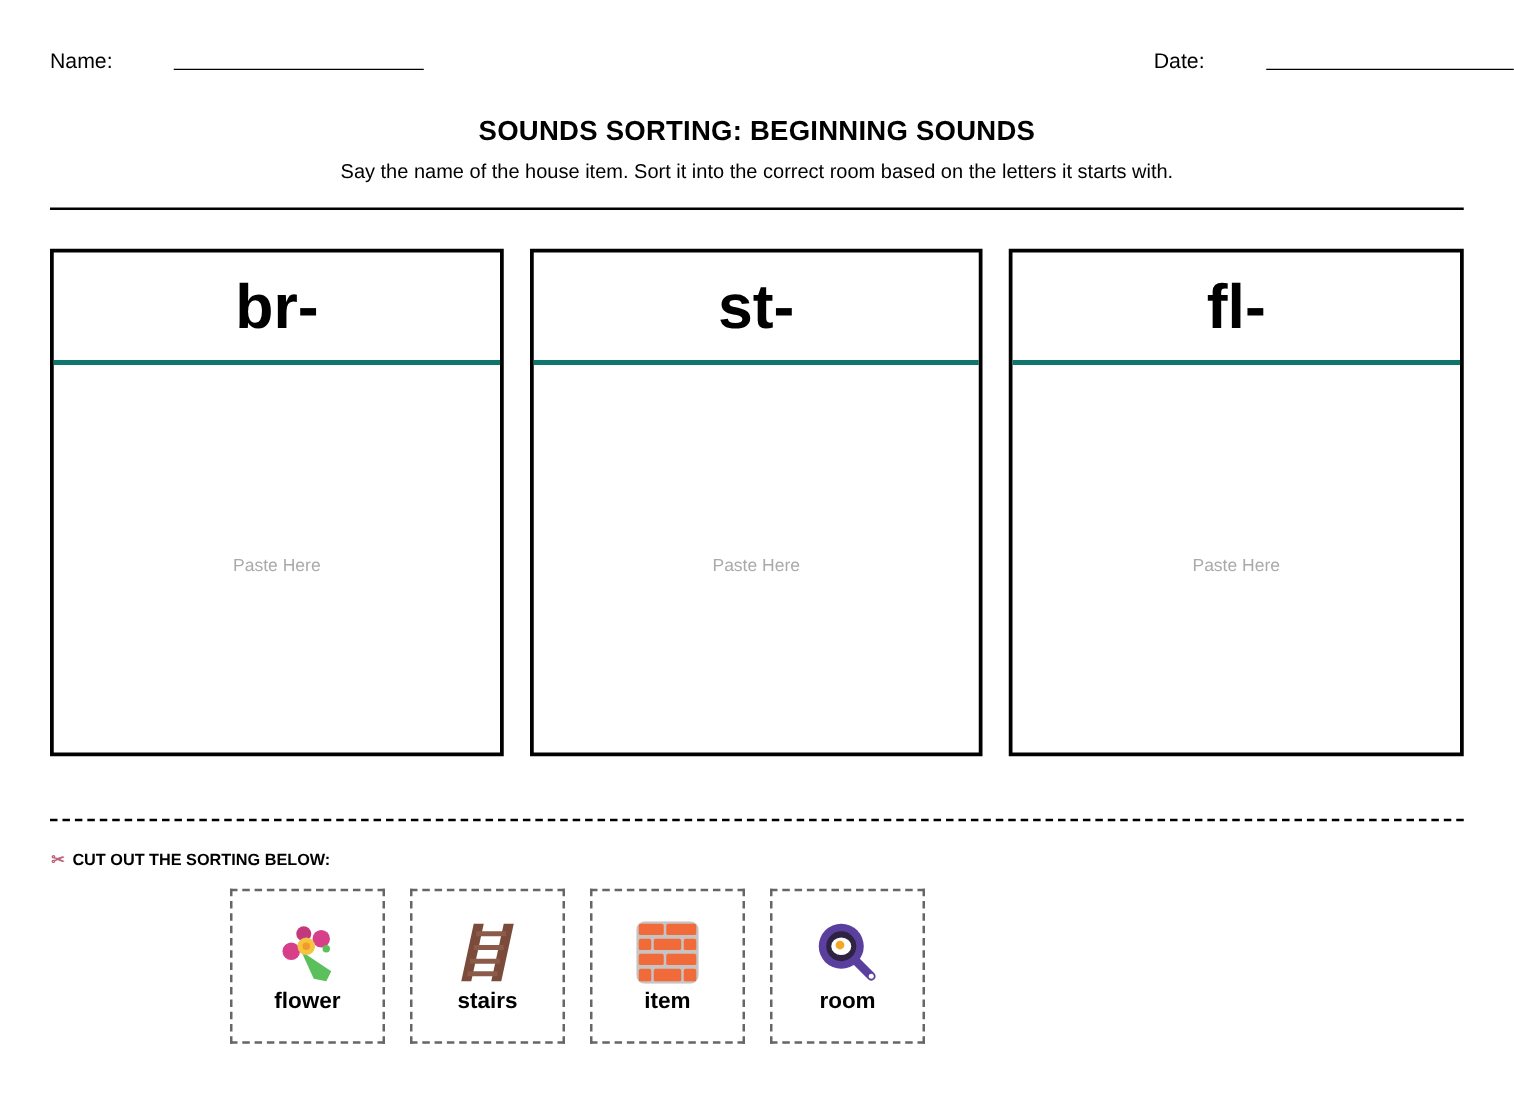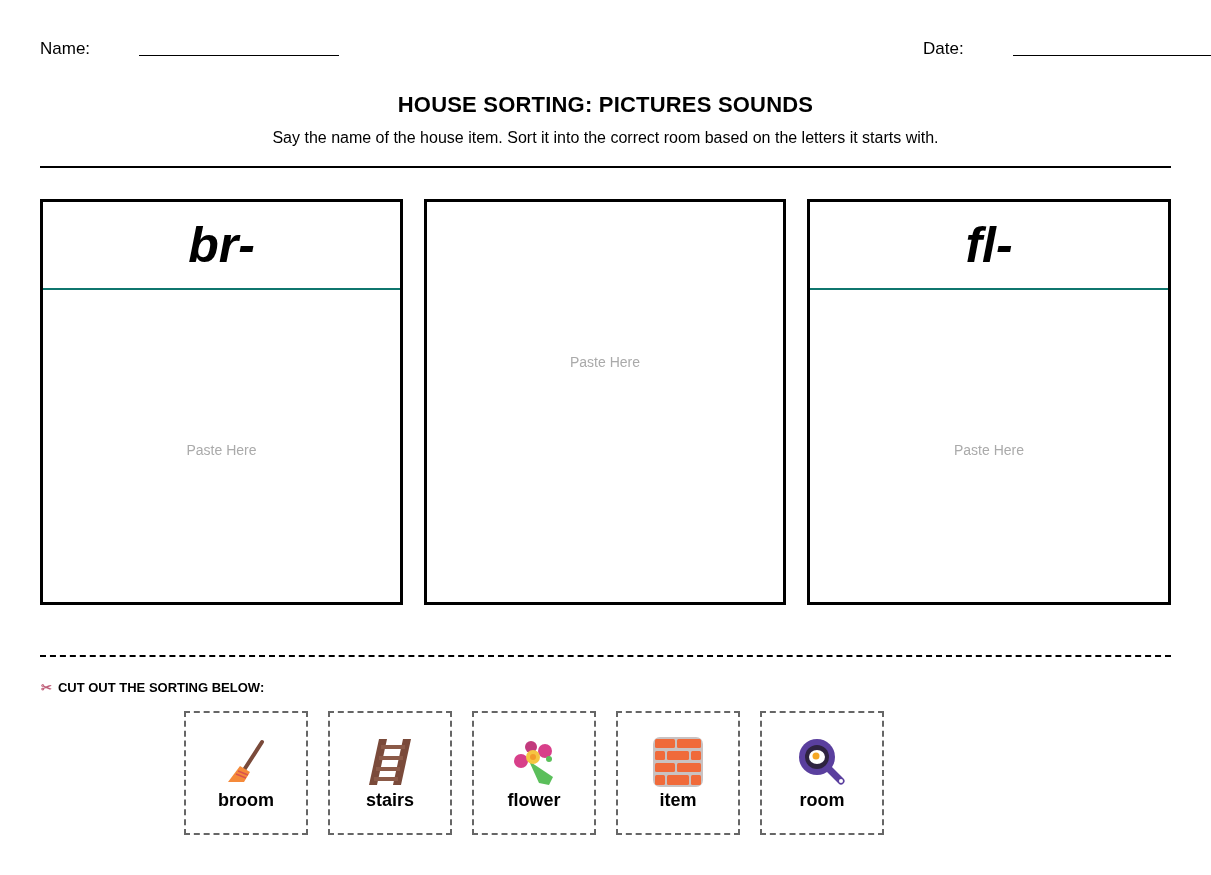--- a/index.html
+++ b/index.html
@@ -7,21 +7,21 @@
   .hdr-field { position: absolute; top: 39px; font-size: 17px; display: flex; align-items: flex-end; gap: 44px; }
   .hdr-field .line { display: inline-block; border-bottom: 1.5px solid #000; height: 1px; margin-left: 5px; margin-bottom: 3px; }
   #name-field { left: 40px; }
   #name-field .line { width: 200px; }
   #date-field { left: 923px; }
   #date-field .line { width: 200px; }
   .title { position: absolute; top: 92px; left: 0; width: 1211px; text-align: center; font-weight: bold; font-size: 22px; letter-spacing: 0.2px; }
   .subtitle { position: absolute; top: 129px; left: 0; width: 1211px; text-align: center; font-size: 16px; }
   .rule { position: absolute; top: 166px; left: 40px; width: 1131px; height: 2px; background: #000; }
   .sort-box { position: absolute; top: 199px; height: 400px; border: 3px solid #000; box-sizing: content-box; }
-  .sort-box .box-head { height: 86px; border-bottom: 2px solid #0f766e; display: flex; align-items: center; justify-content: center; font-weight: bold; font-size: 50px; font-style: italic; }
+  .sort-box .box-head { height: 86px; border-bottom: 4px solid #0f766e; display: flex; align-items: center; justify-content: center; font-weight: bold; font-size: 50px; }
   .sort-box .box-body { height: 320px; display: flex; align-items: center; justify-content: center; color: #aaaaaa; font-size: 14px; }
   #box-0 { left: 40px; width: 357px; }
   #box-1 { left: 424px; width: 356px; }
   #box-2 { left: 807px; width: 358px; }
   .cut-line { position: absolute; top: 655px; left: 40px; width: 1131px; border-top: 2px dashed #000; }
   .cut-label { position: absolute; top: 680px; left: 41px; font-size: 13px; font-weight: bold; display: flex; align-items: center; gap: 6px; }
   .cut-label .scissors { color: #c0607a; font-size: 13px; }
   .cards { position: absolute; top: 711px; left: 184px; display: flex; gap: 20px; }
   .card { width: 120px; height: 120px; border: 2px dashed #666; display: flex; flex-direction: column; align-items: center; justify-content: center; }
   .card .pic { width: 52px; height: 52px; display: flex; align-items: center; justify-content: center; }
@@ -32,86 +32,76 @@
 
 <div id="name-field" class="hdr-field">
   <span>Name:</span>
   <span class="line"></span>
 </div>
 <div id="date-field" class="hdr-field">
   <span>Date:</span>
   <span class="line"></span>
 </div>
 
-<div class="title">HOUSE SORTING: PICTURES SOUNDS</div>
+<div class="title">SOUNDS SORTING: BEGINNING SOUNDS</div>
 <div class="subtitle">Say the name of the house item. Sort it into the correct room based on the letters it starts with.</div>
 <div class="rule"></div>
 
 <div id="box-0" class="sort-box">
   <div class="box-head">br-</div>
   <div class="box-body">
       <span>Paste Here</span>
     </div>
 </div>
 <div id="box-1" class="sort-box">
+  <div class="box-head">st-</div>
   <div class="box-body">
       <span>Paste Here</span>
     </div>
 </div>
 <div id="box-2" class="sort-box">
   <div class="box-head">fl-</div>
   <div class="box-body">
       <span>Paste Here</span>
     </div>
 </div>
 
 <div class="cut-line"></div>
 <div class="cut-label">
   <span class="scissors">✂</span>
   <span>CUT OUT THE SORTING BELOW:</span>
 </div>
 
 <div class="cards">
   <div class="card">
     <div class="pic">
-      <svg width="48" height="48" viewBox="0 0 48 48">
-          <line x1="40" y1="4" x2="22" y2="32" stroke="#7a4a3a" stroke-width="4" stroke-linecap="round"></line>
-          <path d="M18 28 L28 34 L22 44 L6 44 Z" fill="#f58a3a"></path>
-          <line x1="14" y1="36" x2="24" y2="40" stroke="#d9534f" stroke-width="1.5"></line>
-          <line x1="16" y1="33" x2="26" y2="37" stroke="#d9534f" stroke-width="1.5"></line>
+      <svg width="50" height="50" viewBox="0 0 50 50">
+          <path d="M20 24 L44 40 L40 48 L30 46 Z" fill="#5bbf5b"></path>
+          <circle cx="12" cy="24" r="7" fill="#d83f8a"></circle>
+          <circle cx="36" cy="14" r="7" fill="#d83f8a"></circle>
+          <circle cx="22" cy="10" r="6" fill="#c23a7d"></circle>
+          <circle cx="24" cy="20" r="7" fill="#f5c542"></circle>
+          <circle cx="24" cy="20" r="3" fill="#f29b2b"></circle>
+          <circle cx="40" cy="22" r="3" fill="#5bbf5b"></circle>
         </svg>
     </div>
-    <div class="word">broom</div>
+    <div class="word">flower</div>
   </div>
   <div class="card">
     <div class="pic">
       <svg width="50" height="50" viewBox="0 0 50 50">
           <path d="M14 2 L22 2 L12 48 L4 48 Z" fill="#7a4a3a"></path>
           <path d="M38 2 L46 2 L36 48 L28 48 Z" fill="#7a4a3a"></path>
           <rect x="16" y="8" width="24" height="4" fill="#8b5a48"></rect>
           <rect x="14" y="19" width="24" height="4" fill="#8b5a48"></rect>
           <rect x="11" y="30" width="24" height="4" fill="#8b5a48"></rect>
           <rect x="9" y="40" width="24" height="4" fill="#8b5a48"></rect>
         </svg>
     </div>
     <div class="word">stairs</div>
-  </div>
-  <div class="card">
-    <div class="pic">
-      <svg width="50" height="50" viewBox="0 0 50 50">
-          <path d="M20 24 L44 40 L40 48 L30 46 Z" fill="#5bbf5b"></path>
-          <circle cx="12" cy="24" r="7" fill="#d83f8a"></circle>
-          <circle cx="36" cy="14" r="7" fill="#d83f8a"></circle>
-          <circle cx="22" cy="10" r="6" fill="#c23a7d"></circle>
-          <circle cx="24" cy="20" r="7" fill="#f5c542"></circle>
-          <circle cx="24" cy="20" r="3" fill="#f29b2b"></circle>
-          <circle cx="40" cy="22" r="3" fill="#5bbf5b"></circle>
-        </svg>
-    </div>
-    <div class="word">flower</div>
   </div>
   <div class="card">
     <div class="pic">
       <svg width="50" height="50" viewBox="0 0 50 50">
           <rect x="0" y="0" width="50" height="50" rx="7" fill="#c9c2c2"></rect>
           <rect x="2" y="2" width="20" height="9" rx="1.5" fill="#f06a3a"></rect>
           <rect x="24" y="2" width="24" height="9" rx="1.5" fill="#f06a3a"></rect>
           <rect x="2" y="14" width="10" height="9" rx="1.5" fill="#f06a3a"></rect>
           <rect x="14" y="14" width="22" height="9" rx="1.5" fill="#f06a3a"></rect>
           <rect x="38" y="14" width="10" height="9" rx="1.5" fill="#f06a3a"></rect>

